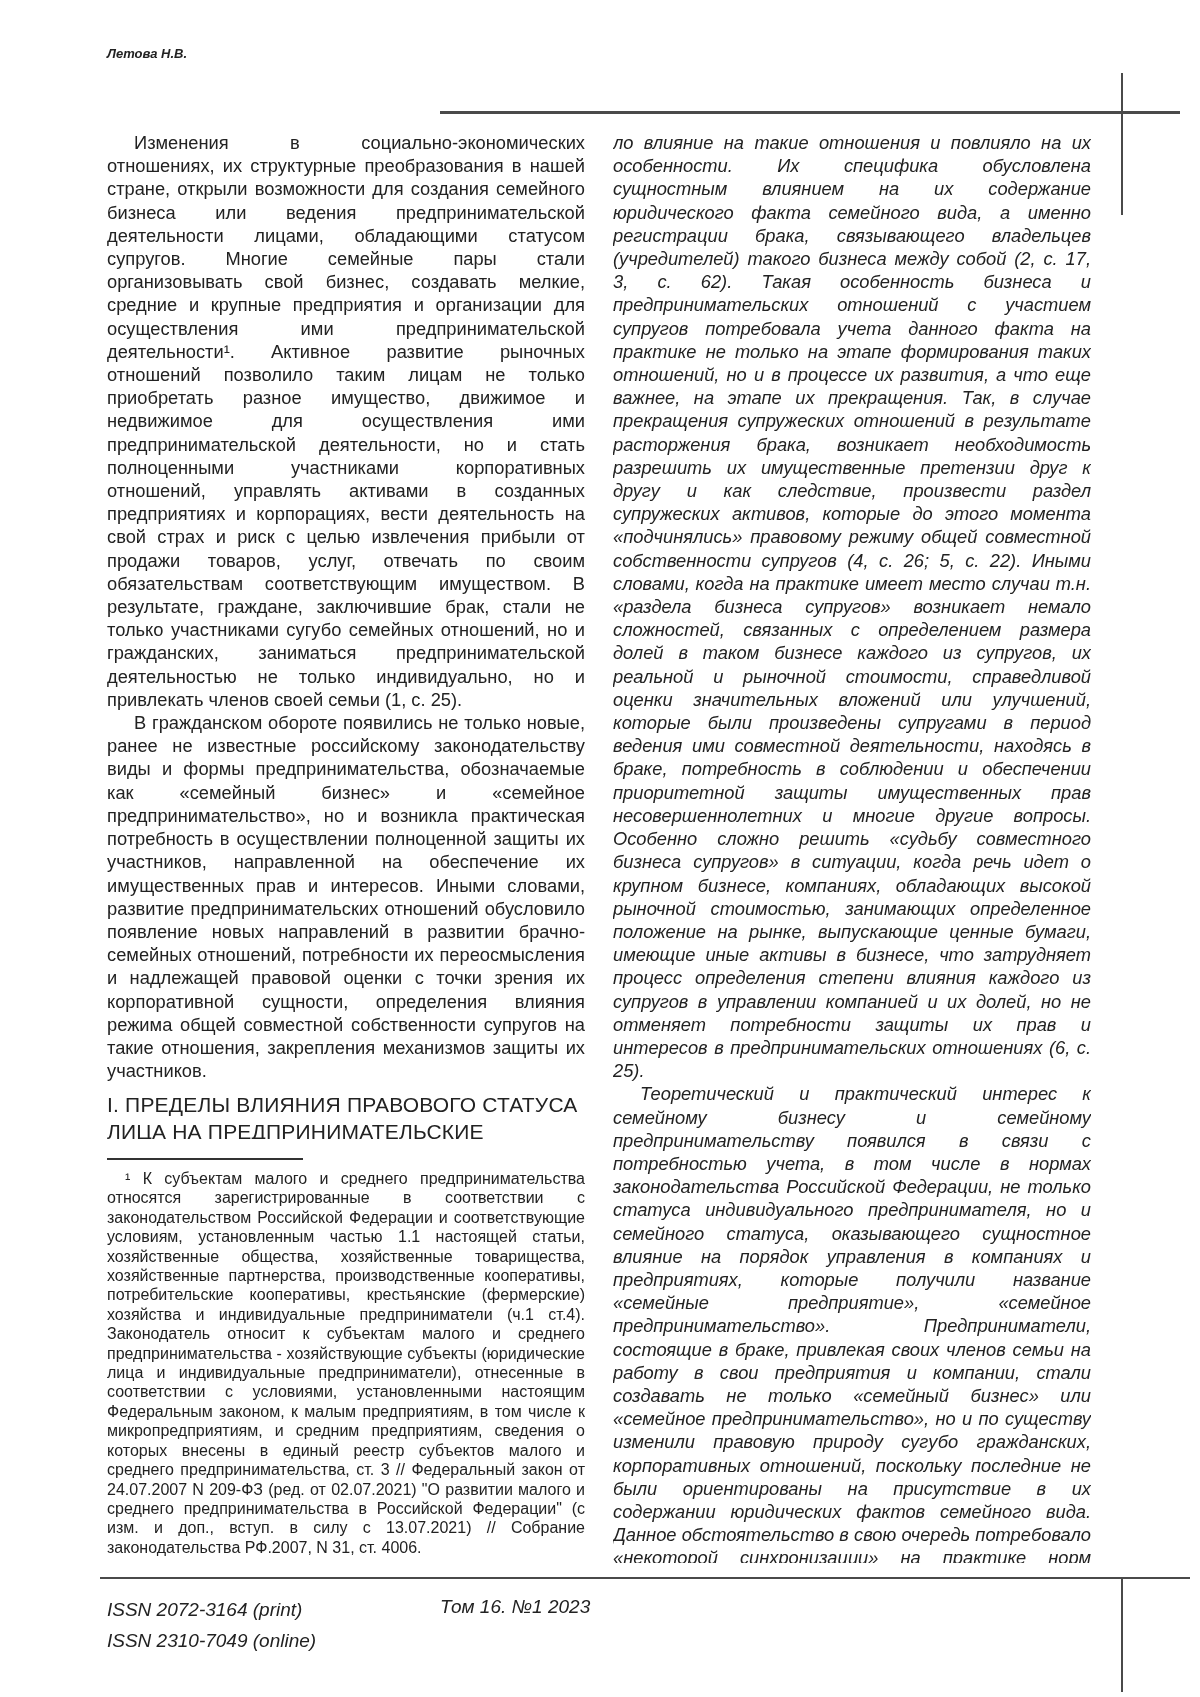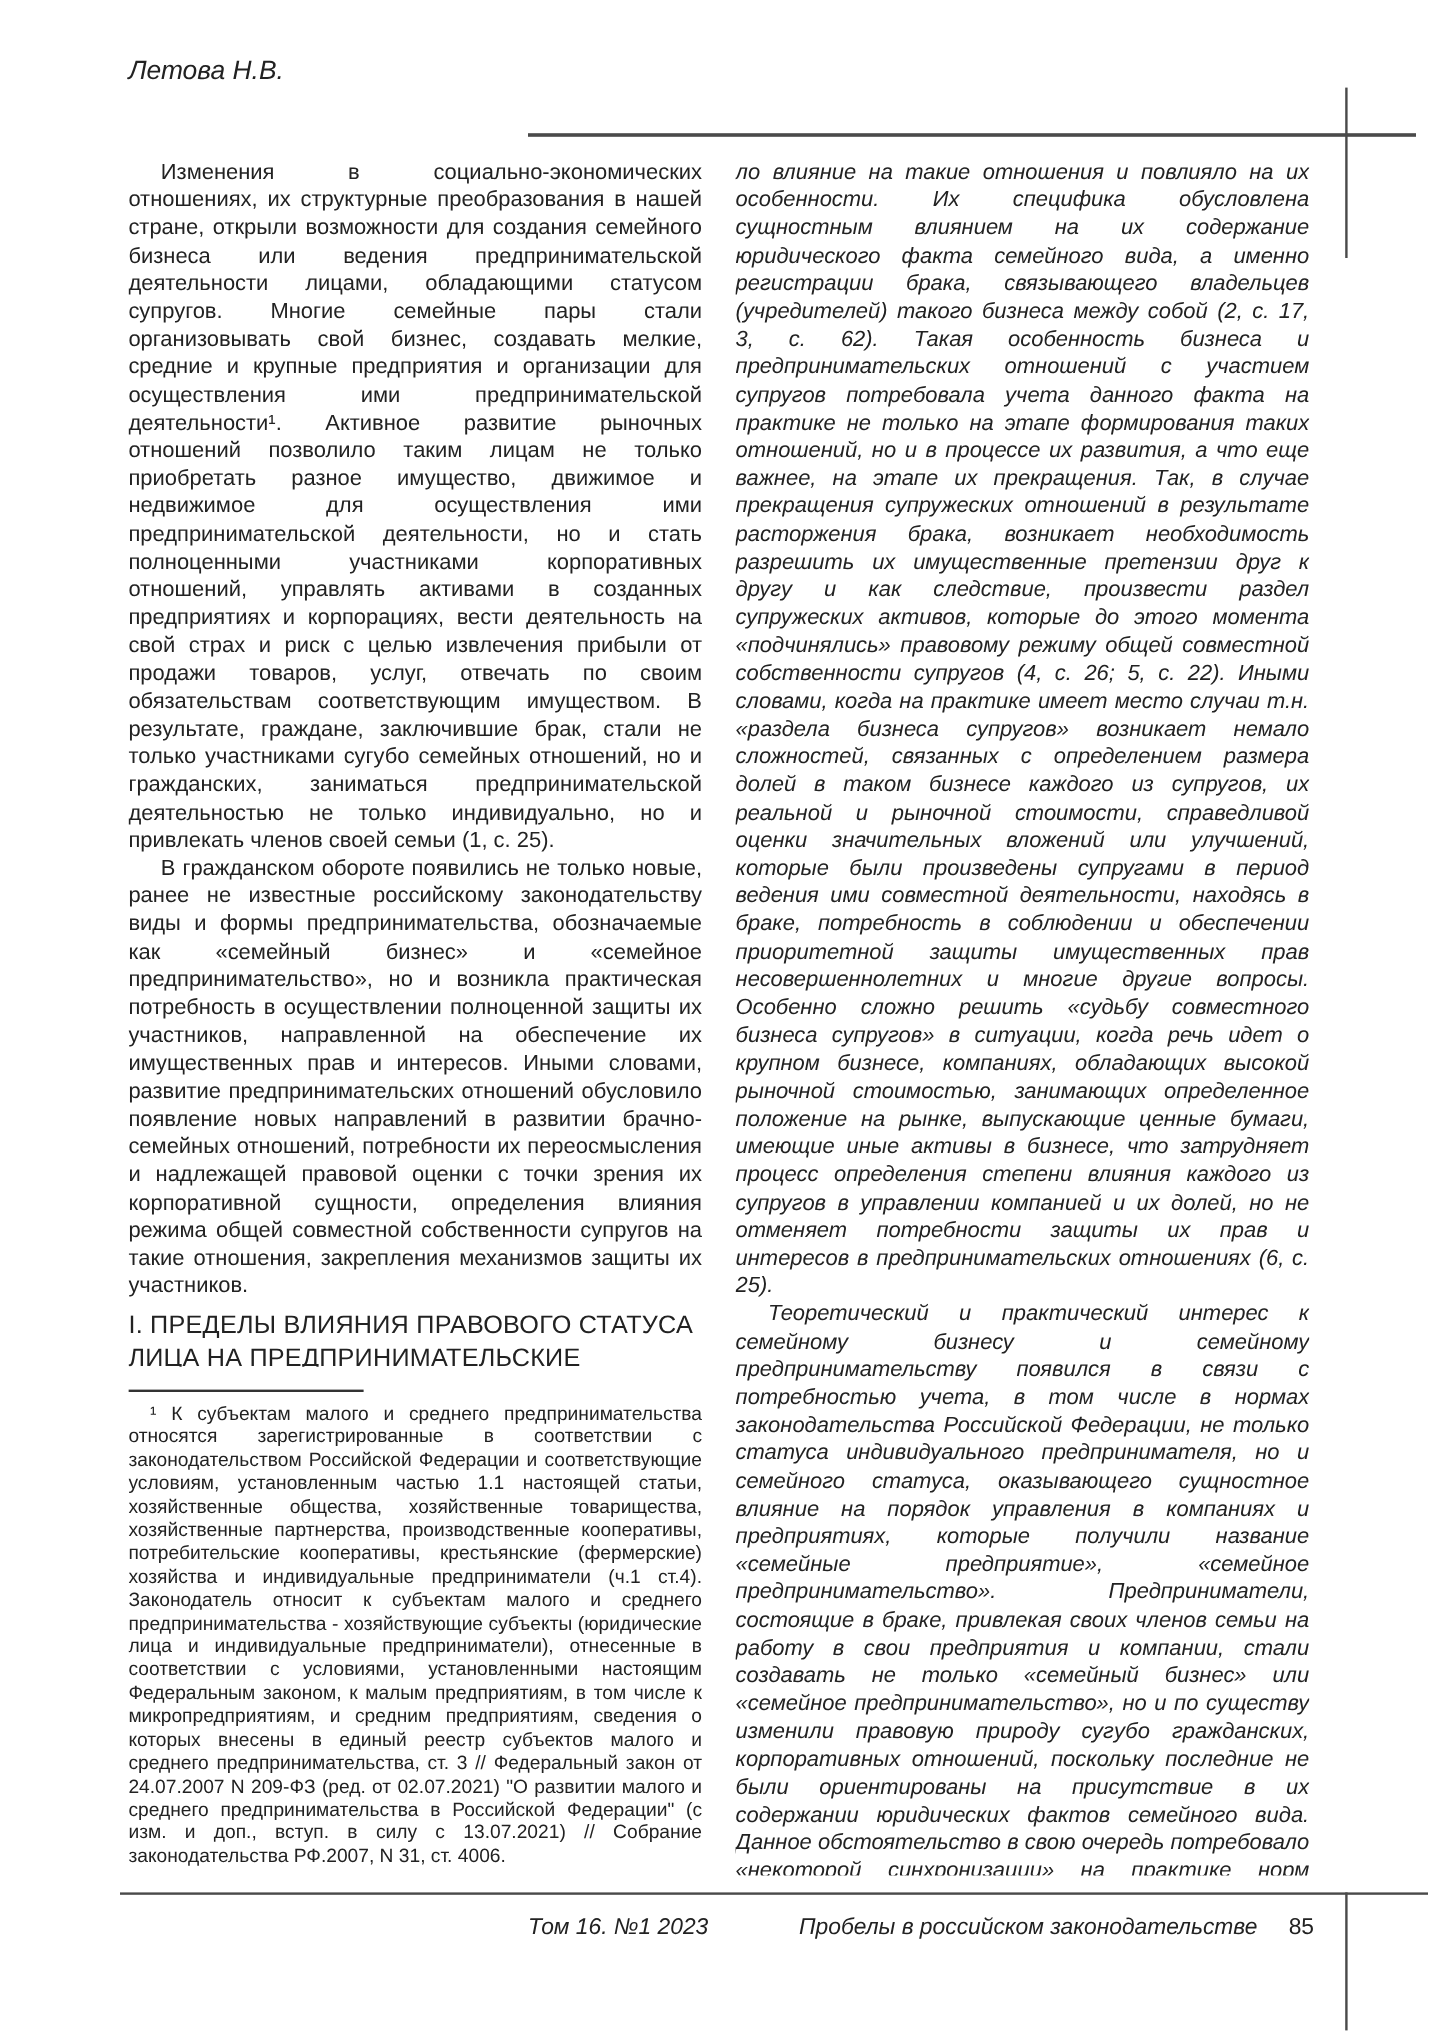--- a/index.html
+++ b/index.html
@@ -10,22 +10,22 @@
     background: #ffffff;
     font-family: "Liberation Sans", sans-serif;
     color: #222222;
     overflow: hidden;
     margin: 0 auto;
   }
   
   .author {
     position: absolute;
     left: 107px; top: 46px;
-    font-size: 22px;
-    font-weight: normal;
+    font-size: 13px;
+    font-weight: bold;
     font-style: italic;
   }
   .title-block {
     position: absolute;
     left: 350px; top: 44px;
     width: 740px;
     text-align: right;
     font-size: 19.5px;
     font-weight: bold;
     font-style: italic;
@@ -166,19 +166,19 @@
   </div>
 
   <div class="col col-right">
     <p class="no-indent">ло влияние на такие отношения и повлияло на их особенности. Их специфика обусловлена сущностным влиянием на их содержание юридического факта семейного вида, а именно регистрации брака, связывающего владельцев (учредителей) такого бизнеса между собой (2, с. 17, 3, с. 62). Такая особенность бизнеса и предпринимательских отношений с участием супругов потребовала учета данного факта на практике не только на этапе формирования таких отношений, но и в процессе их развития, а что еще важнее, на этапе их прекращения. Так, в случае прекращения супружеских отношений в результате расторжения брака, возникает необходимость разрешить их имущественные претензии друг к другу и как следствие, произвести раздел супружеских активов, которые до этого момента «подчинялись» правовому режиму общей совместной собственности супругов (4, с. 26; 5, с. 22). Иными словами, когда на практике имеет место случаи т.н. «раздела бизнеса супругов» возникает немало сложностей, связанных с определением размера долей в таком бизнесе каждого из супругов, их реальной и рыночной стоимости, справедливой оценки значительных вложений или улучшений, которые были произведены супругами в период ведения ими совместной деятельности, находясь в браке, потребность в соблюдении и обеспечении приоритетной защиты имущественных прав несовершеннолетних и многие другие вопросы. Особенно сложно решить «судьбу совместного бизнеса супругов» в ситуации, когда речь идет о крупном бизнесе, компаниях, обладающих высокой рыночной стоимостью, занимающих определенное положение на рынке, выпускающие ценные бумаги, имеющие иные активы в бизнесе, что затрудняет процесс определения степени влияния каждого из супругов в управлении компанией и их долей, но не отменяет потребности защиты их прав и интересов в предпринимательских отношениях (6, с. 25).</p>
     <p>Теоретический и практический интерес к семейному бизнесу и семейному предпринимательству появился в связи с потребностью учета, в том числе в нормах законодательства Российской Федерации, не только статуса индивидуального предпринимателя, но и семейного статуса, оказывающего сущностное влияние на порядок управления в компаниях и предприятиях, которые получили название «семейные предприятие», «семейное предпринимательство». Предприниматели, состоящие в браке, привлекая своих членов семьи на работу в свои предприятия и компании, стали создавать не только «семейный бизнес» или «семейное предпринимательство», но и по существу изменили правовую природу сугубо гражданских, корпоративных отношений, поскольку последние не были ориентированы на присутствие в их содержании юридических фактов семейного вида. Данное обстоятельство в свою очередь потребовало «некоторой синхронизации» на практике норм корпоративного и семейного вида между собой, с одновременной потребностью в сохранении необходимого паритета и соблюдения публичных и частных интересов в таких отношениях.</p>
 
   </div>
 
   <div class="footer-rule"></div>
   <div class="bottom-vrule"></div>
+  <div class="footer-issn">
+    <div>ISSN 2072-3164 (print)</div>
+    <div>ISSN 2310-7049 (online)</div>
+  </div>
   <div class="footer-volume">Том 16. №1 2023</div>
-  <div class="footer-right">
-    <span class="footer-journal">Пробелы в российском законодательстве</span>
-    <span class="footer-page">85</span>
-  </div>
 
 </div>
 
 </body></html>

